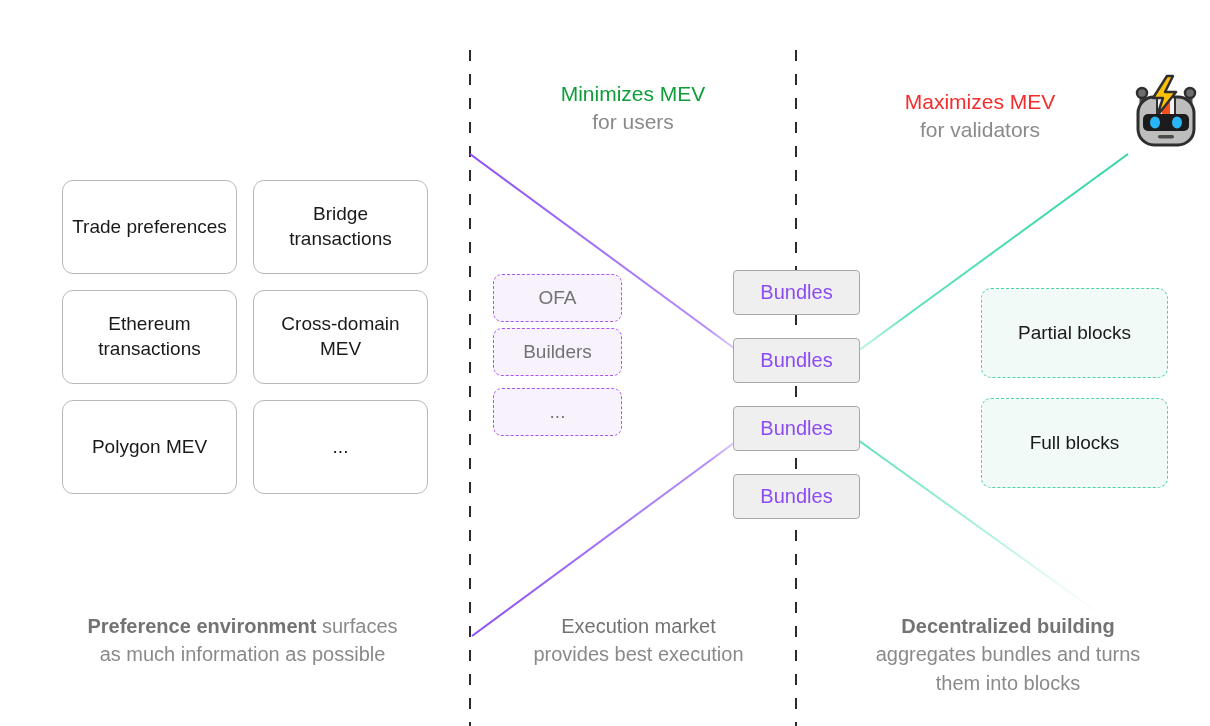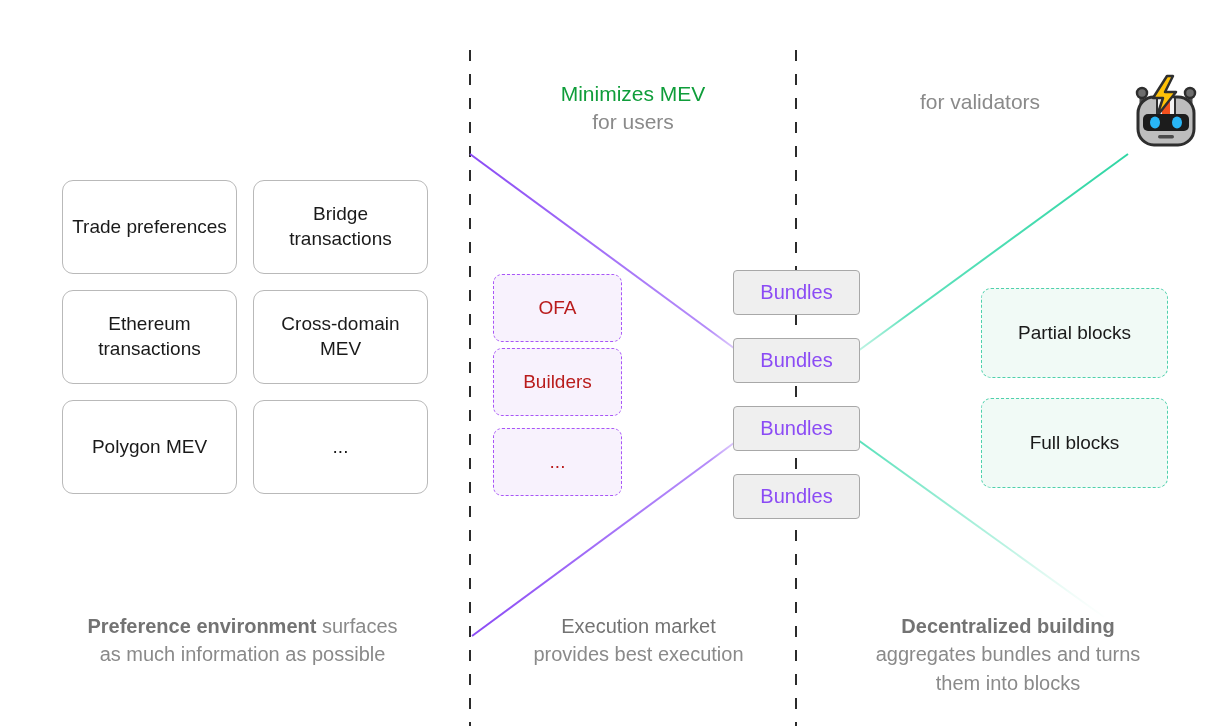--- a/index.html
+++ b/index.html
@@ -57,29 +57,29 @@
   }
 
   
   .exec-stack {
     position: absolute;
     left: 493px;
     top: 274px;
     width: 129px;
   }
   .exec-box {
-    height: 68px;
+    height: 48px;
     border: 1.8px dashed #a855f7;
     border-radius: 9px;
     background: #f8f2fd;
     display: flex;
     align-items: center;
     justify-content: center;
     font-size: 19px;
-    color: #b91c1c;
+    color: #737373;
     box-sizing: border-box;
     margin-bottom: 6px;
   }
   .exec-box.dots {
     margin-top: 12px;
   }
 
   
   .bundle-stack {
     position: absolute;
@@ -205,20 +205,21 @@
     <line x1="858" y1="351" x2="1128" y2="154" stroke="url(#gradTealUp)" stroke-width="2"></line>
     <line x1="858" y1="440" x2="1104" y2="617" stroke="url(#gradTealDown)" stroke-width="2"></line>
   </svg>
 
   <div class="hdr" id="hdr-min">
     <span class="hdr-main">Minimizes MEV</span>
     <span class="hdr-sub">for users</span>
   </div>
 
   <div class="hdr" id="hdr-max">
+    <span class="hdr-main">Maximizes MEV</span>
     <span class="hdr-sub">for validators</span>
   </div>
 
   <svg id="robot" viewBox="0 0 80 80">
 
     <path d="M16 36 L16 22" stroke="#4b4b4b" stroke-width="5" stroke-linecap="round" fill="none"></path>
     <path d="M64 36 L64 22" stroke="#4b4b4b" stroke-width="5" stroke-linecap="round" fill="none"></path>
     <circle cx="16" cy="21" r="5" fill="#6e6e6e" stroke="#2e2e2e" stroke-width="2.5"></circle>
     <circle cx="64" cy="21" r="5" fill="#6e6e6e" stroke="#2e2e2e" stroke-width="2.5"></circle>
 

